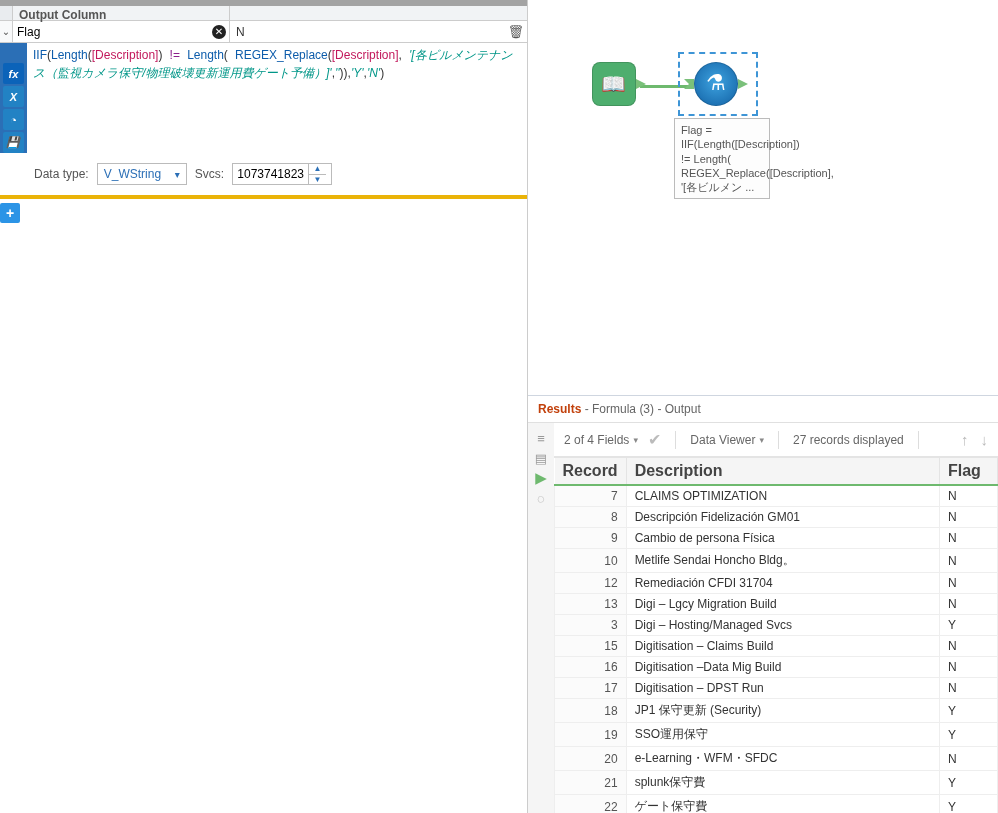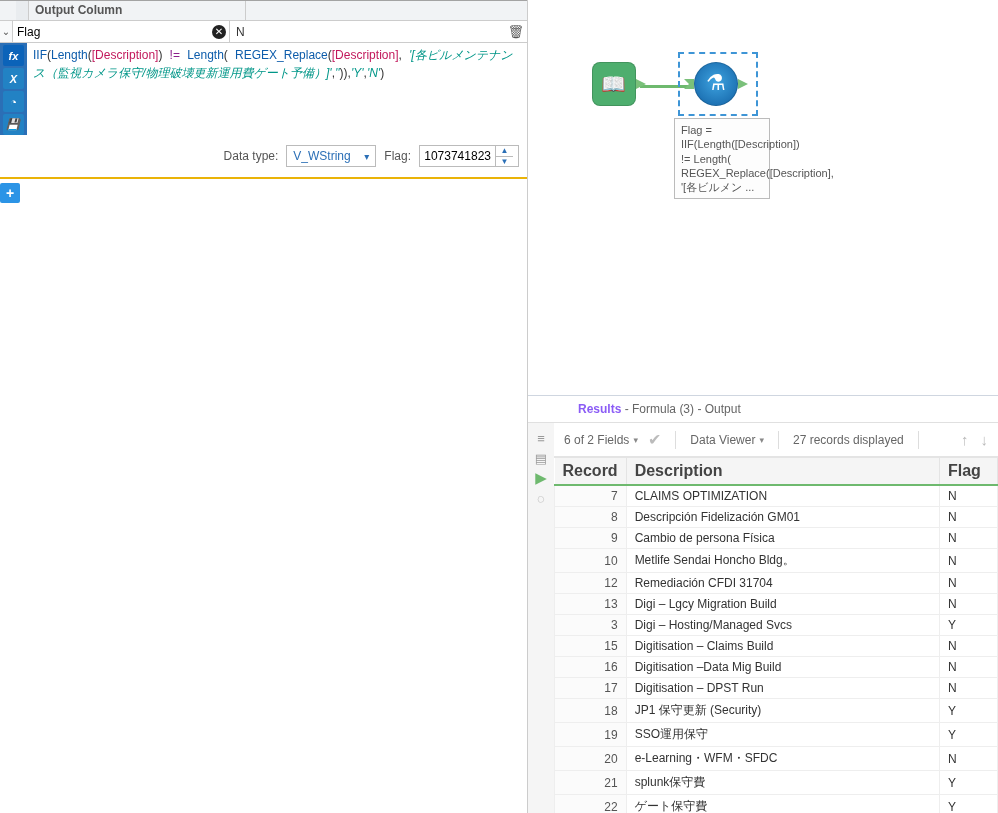--- a/index.html
+++ b/index.html
@@ -2,46 +2,46 @@
 <html><head>
 <meta charset="utf-8">
 <style>
   * { box-sizing: border-box; margin: 0; padding: 0; font-family: "Segoe UI", Arial, sans-serif; }
   html, body { width: 998px; height: 813px; overflow: hidden; background: #fff; font-size: 12px; color: #333; }
   .main-layout { display: flex; width: 100%; height: 100%; }
   .left-pane { width: 528px; height: 100%; border-right: 1px solid #ccc; background: #fff; display: flex; flex-direction: column; }
   .right-pane { flex: 1; height: 100%; display: flex; flex-direction: column; background: #fff; }
 
   
-  .columns-header { display: flex; border-top: 1px solid #a3a3a3; border-bottom: 1px solid #ccc; background: #f1f3f5; height: 21px; padding-left: 16px; }
+  .columns-header { display: flex; border-top: 6px solid #a3a3a3; border-bottom: 1px solid #ccc; background: #f1f3f5; height: 21px; }
   .columns-header .ch-left { width: 13px; background:#e9ecef; border-right:1px solid #ccc; }
   .columns-header .ch-output { flex: 0 0 217px; padding: 2px 6px; font-weight: bold; color:#555; border-right:1px solid #ccc; }
   .columns-header .ch-preview { flex: 1; padding: 2px 6px; font-weight: bold; color:#555; }
   .field-row { display: flex; height: 22px; border-bottom: 1px solid #ccc; align-items: center; }
   .field-row .fr-toggle { width:13px; display:flex; align-items:center; justify-content:center; background:#f8f9fa; border-right:1px solid #ccc; height:100%; cursor:pointer; font-size:10px; color:#555;}
   .field-row .fr-name { flex: 0 0 196px; padding:0 4px; display:flex; align-items:center; height:100%; }
   .field-row .fr-name input { border:none; width:100%; font-size:12px; outline:none; }
   .field-row .fr-clear { width:21px; display:flex; align-items:center; justify-content:center; border-right:1px solid #ccc; height:100%; }
   .field-row .fr-clear .circle-x { width:14px; height:14px; border-radius:50%; background:#222; color:#fff; display:flex; align-items:center; justify-content:center; font-size:10px; cursor:pointer;}
   .field-row .fr-preview { flex:1; padding:0 6px; display:flex; align-items:center; }
   .field-row .fr-preview span { color:#333; }
   .field-row .fr-delete { width:22px; display:flex; align-items:center; justify-content:center; cursor:pointer; font-size:13px; color:#555; }
 
   .expr-area { display:flex; }
-  .expr-toolbar { width:27px; background:#2b6fb6; display:flex; flex-direction:column; align-items:center; padding-top:2px; gap:2px;}
+  .expr-toolbar { width:27px; background:#2b6fb6; display:flex; flex-direction:column; align-items:center; padding-top:20px; gap:2px;}
   .expr-toolbar .tbtn { width:21px; height:21px; background:#2282c4; display:flex; align-items:center; justify-content:center; color:#fff; font-size:11px; font-style:italic; font-weight:bold; border-radius:2px; cursor:pointer;}
   .expr-toolbar .tbtn.active { background:#0b63b9; }
   .expr-code { flex:1; padding:4px 6px 10px 6px; font-family: Consolas, "Courier New", monospace; font-size:12px; line-height:1.45; white-space:pre-wrap; word-break:break-all; color:#227; }
   .expr-code .fn { color:#0d5cab; font-weight:400; }
   .expr-code .kw { color:#c2185b; }
   .expr-code .str { color:#009688; font-style:italic; }
   .expr-code .brk { color:#333; }
   .expr-code .num { color:#8b1e8b; }
 
-  .type-row { display:flex; align-items:center; padding:10px 8px 10px 34px; gap:8px; border-bottom:2px solid #eab308;justify-content:flex-end;}
+  .type-row { display:flex; align-items:center; padding:10px 8px 10px 34px; gap:8px; border-bottom:4px solid #eab308;}
   .type-row label { color:#555; }
   .type-row .dd { border:1px solid #bbb; height:22px; padding:0 22px 0 6px; display:flex; align-items:center; background:#fff; min-width:90px; position:relative; cursor:pointer; color:#2b6fb6;}
   .type-row .dd::after { content:"▾"; position:absolute; right:6px; color:#2b6fb6; font-size:10px; }
   .type-row .numbox { border:1px solid #bbb; height:22px; width:100px; display:flex; align-items:center; background:#fff; position:relative; }
   .type-row .numbox input { border:none; width:75px; text-align:right; padding-right:4px; outline:none; font-size:12px;}
   .type-row .numbox .spinner { width:18px; display:flex; flex-direction:column; border-left:1px solid #bbb; height:100%; }
   .type-row .numbox .spinner span { flex:1; display:flex; align-items:center; justify-content:center; font-size:8px; color:#2b6fb6; cursor:pointer;}
   .type-row .numbox .spinner span:first-child { border-bottom:1px solid #bbb; }
 
   .add-btn-row { padding:4px 0 0 0;}
@@ -56,21 +56,21 @@
   .tool-icon.blue::after{ content:"⚗"; color:#fff; font-size:22px; position:absolute; top:8px; left:12px;}
   .anchor { width:10px; height:10px; background:#7ac07a; position:absolute; top:50%; transform:translateY(-50%); }
   .anchor.out { right:-10px; clip-path: polygon(0 0,100% 50%,0 100%);}
   .anchor.in  { left:-10px;  clip-path: polygon(0 0,100% 0,100% 100%,0 100%,50% 50%);}
   .conn { position:absolute; height:3px; background:#6eb96e; }
   .selection-box { position:absolute; border:2px dashed #3e95d6; pointer-events:none; }
   .annotation { position:absolute; border:1px solid #bbb; background:#fdfdfd; padding:4px 6px; font-size:11px; line-height:1.3; color:#555; width:96px; }
 
   
   .results-title { padding:6px 10px; color:#666; font-size:12px; background:#fff; border-bottom:1px solid #e0e0e0;}
-  .results-title b { color:#8b5cf6;margin-left:40px; }
+  .results-title b { color:#c2410c; }
   .results-area { display:flex; height:390px; background:#fff;}
   .results-vtoolbar { width:26px; background:#f5f5f5; display:flex; flex-direction:column; align-items:center; gap:6px; padding-top:8px;}
   .results-vtoolbar .vbtn { width:16px; height:14px; color:#999; font-size:13px; display:flex; align-items:center; justify-content:center; cursor:pointer; }
   .results-vtoolbar .vbtn.sel { color:#6eb96e; font-size:15px;}
   .results-body { flex:1; display:flex; flex-direction:column; }
   .results-toolbar { display:flex; align-items:center; height:34px; padding:0 10px; gap:10px; border-bottom:1px solid #e4e4e4;}
   .pill { display:flex; align-items:center; gap:4px; color:#666; cursor:pointer;}
   .pill .caret { font-size:9px; color:#888; }
   .sep { width:1px; height:18px; background:#ddd; margin:0 4px;}
   .check { color:#bbb; font-size:16px; }
@@ -118,21 +118,21 @@
         <div class="tbtn">💾</div>
       </div>
       <div class="expr-code"><span class="fn">IIF</span><span class="brk">(</span><span class="fn">Length</span><span class="brk">(</span><span class="kw">[Description]</span><span class="brk">)</span> <span class="num">!=</span> <span class="fn">Length</span><span class="brk">(</span> <span class="fn">REGEX_Replace</span><span class="brk">(</span><span class="kw">[Description]</span><span class="brk">,</span> <span class="str">'[各ビルメンテナンス（監視カメラ保守/物理破壊更新運用費ゲート予備）]'</span><span class="brk">,</span><span class="str">''</span><span class="brk">))</span><span class="brk">,</span><span class="str">'Y'</span><span class="brk">,</span><span class="str">'N'</span><span class="brk">)</span></div>
     </div>
 
     <div class="type-row">
       <label>Data type:</label>
       <div class="dd">
           <span>V_WString</span>
         </div>
-      <label>Flag:</label>
+      <label>Svcs:</label>
       <div class="numbox">
         <input type="text" value="1073741823" style="">
         <div class="spinner">
           <span>▲</span>
           <span>▼</span>
         </div>
       </div>
     </div>
 
     <div class="add-btn-row">
@@ -171,21 +171,21 @@
       <div class="results-vtoolbar">
         <div class="vbtn">≡</div>
         <div class="vbtn">▤</div>
         <div class="vbtn sel">▶</div>
         <div class="vbtn">◌</div>
       </div>
 
       <div class="results-body">
         <div class="results-toolbar">
           <div class="pill">
-            <span>6 of 2 Fields</span>
+            <span>2 of 4 Fields</span>
               <span class="caret">▾</span>
           </div>
           <div class="check">✔</div>
           <div class="sep"></div>
           <div class="pill">
             <span>Data Viewer</span>
               <span class="caret">▾</span>
           </div>
           <div class="sep"></div>
           <div class="pill">

